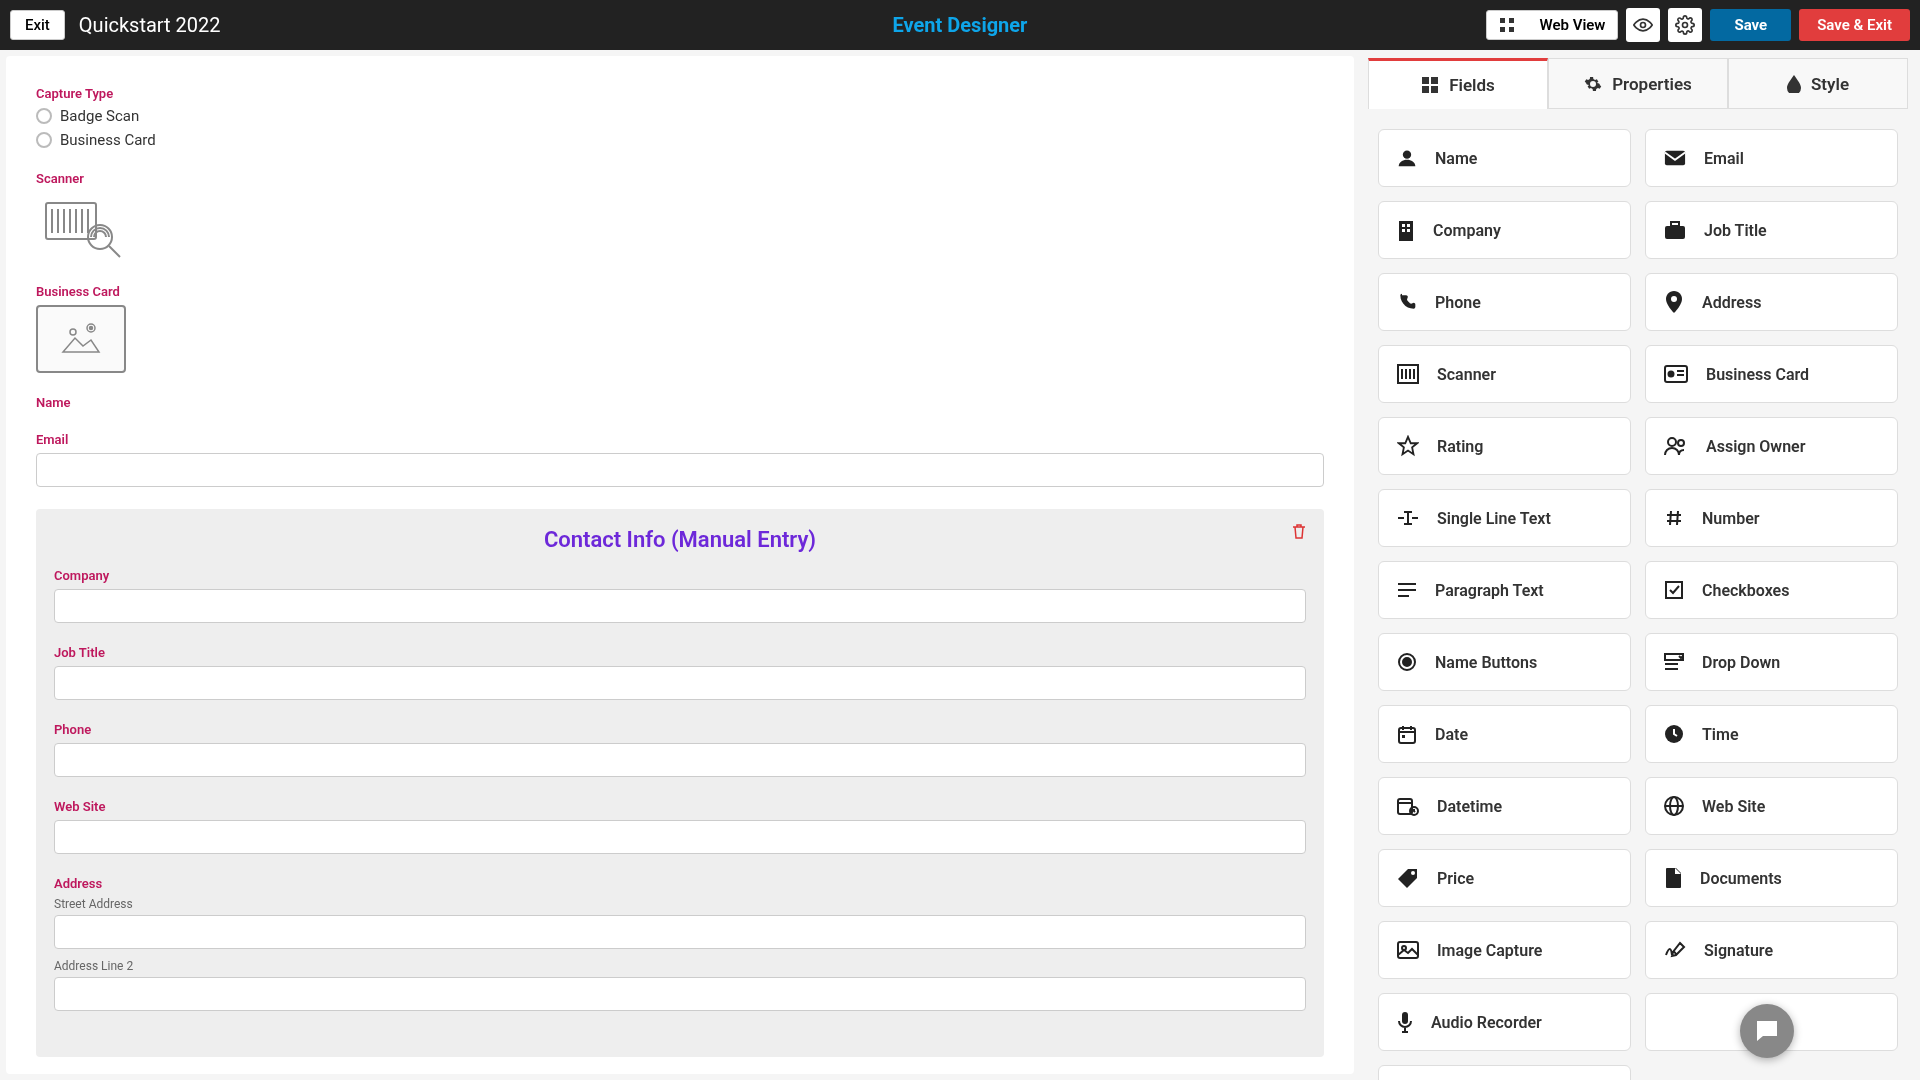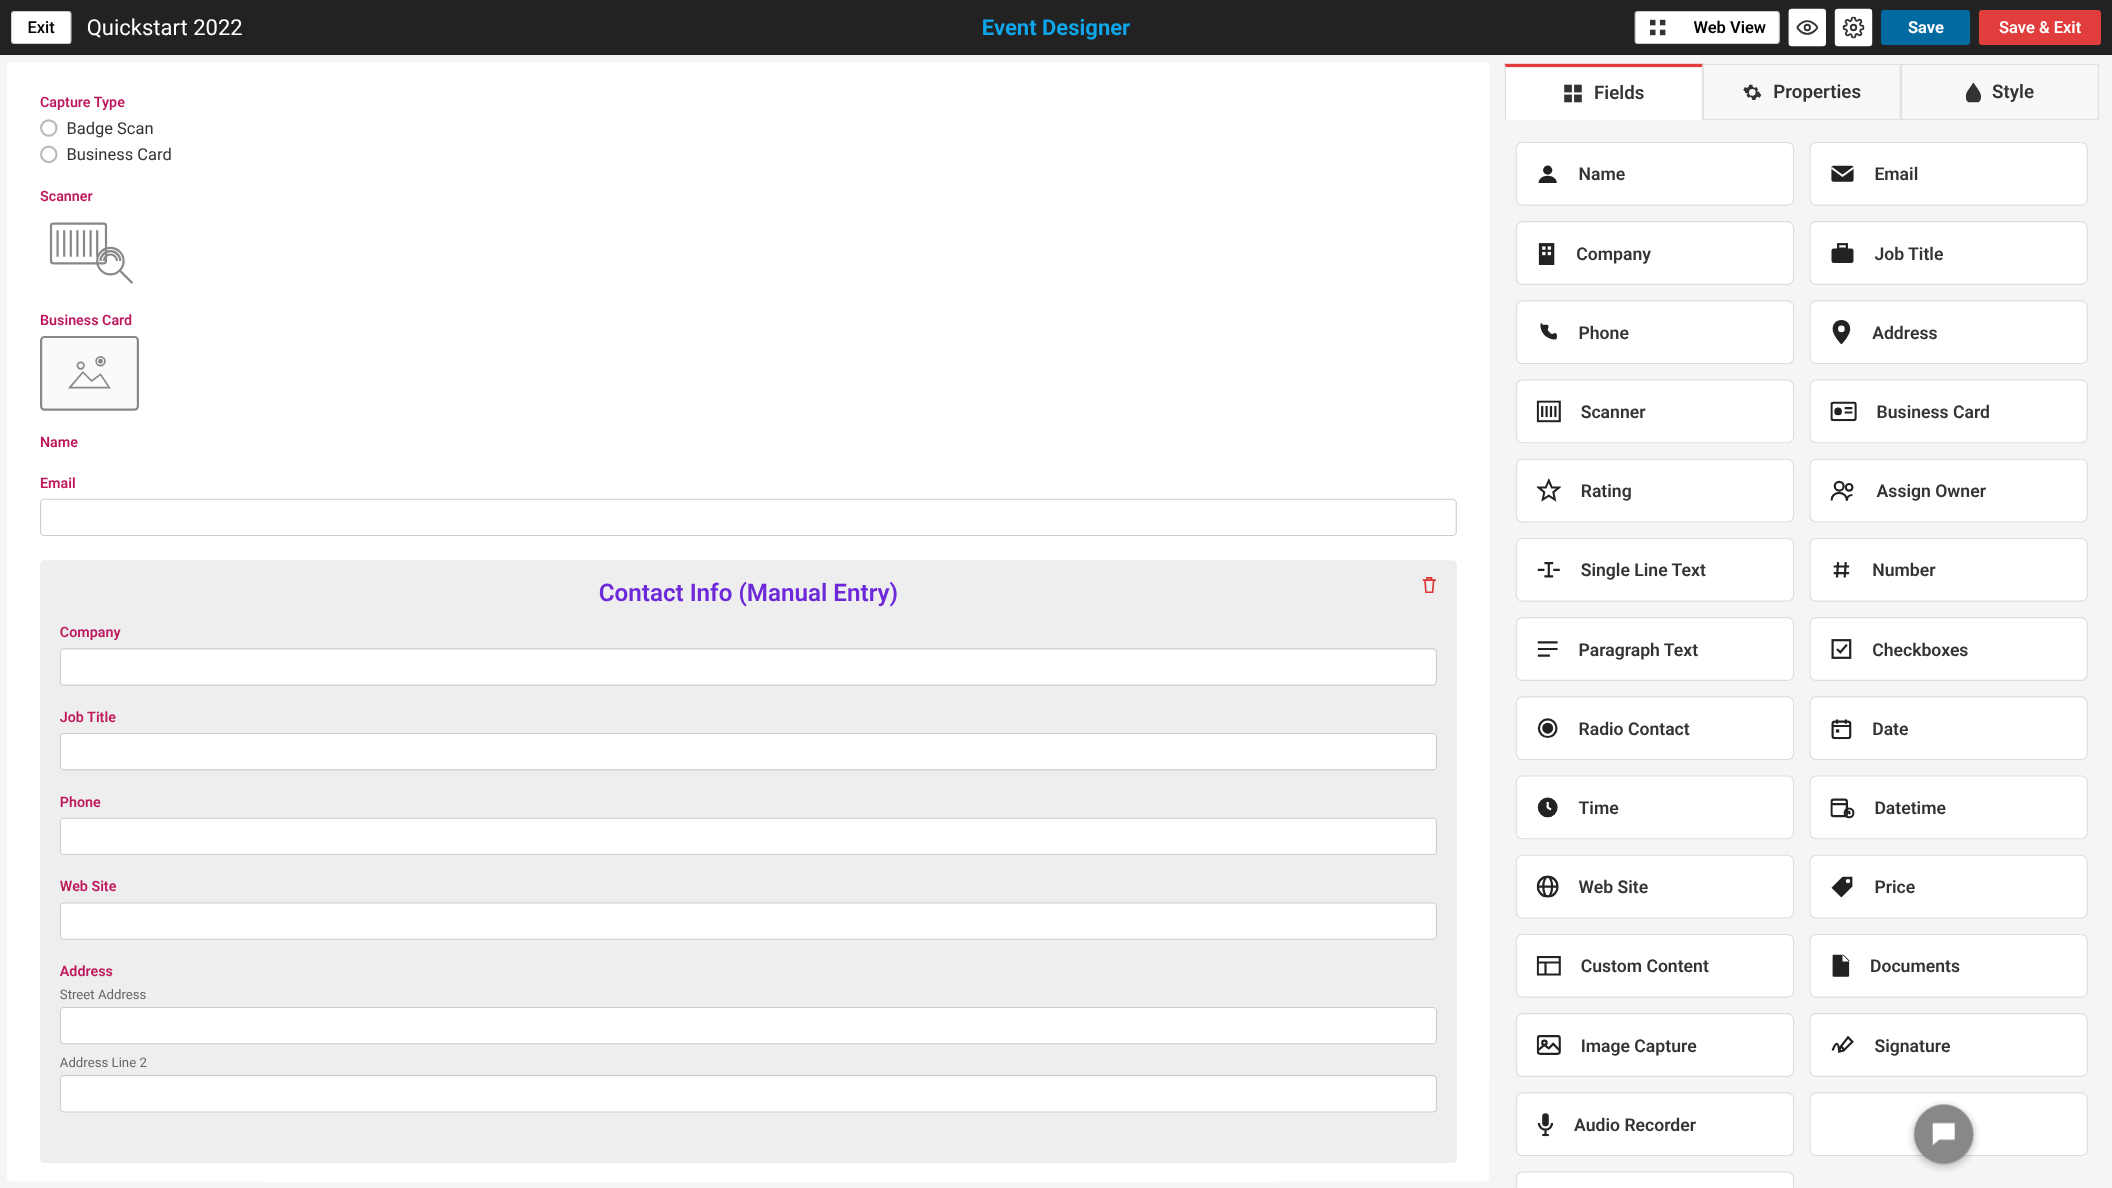--- a/index.html
+++ b/index.html
@@ -313,21 +313,30 @@
             <rect x="2" y="2" width="16" height="16"></rect>
             <path d="M6 10l3 3 6-7"></path>
           </svg>
           <span>Checkboxes</span>
         </div>
       <div class="field-card">
           <svg width="20" height="20" viewBox="0 0 20 20" fill="none" stroke="#222" stroke-width="2">
             <circle cx="10" cy="10" r="8"></circle>
             <circle cx="10" cy="10" r="4" fill="#222"></circle>
           </svg>
-          <span>Radio Contact</span>
+          <span>Name Buttons</span>
+        </div>
+      <div class="field-card">
+          <svg width="20" height="18" viewBox="0 0 20 18" fill="none" stroke="#222" stroke-width="2">
+            <rect x="1" y="1" width="18" height="6"></rect>
+            <line x1="1" y1="11" x2="14" y2="11"></line>
+            <line x1="1" y1="16" x2="14" y2="16"></line>
+            <path d="M15 3l2 2 2-2"></path>
+          </svg>
+          <span>Drop Down</span>
         </div>
       <div class="field-card">
           <svg width="20" height="20" viewBox="0 0 20 20" fill="#222">
             <rect x="2" y="4" width="16" height="15" rx="2" fill="none" stroke="#222" stroke-width="2"></rect>
             <line x1="2" y1="8" x2="18" y2="8" stroke="#222" stroke-width="2"></line>
             <line x1="6" y1="2" x2="6" y2="6" stroke="#222" stroke-width="2"></line>
             <line x1="14" y1="2" x2="14" y2="6" stroke="#222" stroke-width="2"></line>
             <rect x="5" y="11" width="3" height="3"></rect>
           </svg>
           <span>Date</span>
@@ -357,28 +366,20 @@
           <span>Web Site</span>
         </div>
       <div class="field-card">
           <svg width="22" height="20" viewBox="0 0 22 20" fill="#222">
             <path d="M11 1L1 11l9 9 10-10V1z"></path>
             <circle cx="16" cy="5" r="2" fill="#fff"></circle>
           </svg>
           <span>Price</span>
         </div>
       <div class="field-card">
-          <svg width="22" height="18" viewBox="0 0 22 18" fill="none" stroke="#222" stroke-width="2">
-            <rect x="1" y="1" width="20" height="16"></rect>
-            <line x1="1" y1="6" x2="21" y2="6"></line>
-            <line x1="8" y1="6" x2="8" y2="17"></line>
-          </svg>
-          <span>Custom Content</span>
-        </div>
-      <div class="field-card">
           <svg width="18" height="22" viewBox="0 0 18 22" fill="#222">
             <path d="M3 1h9l5 5v14a1 1 0 0 1-1 1H3a1 1 0 0 1-1-1V2a1 1 0 0 1 1-1z"></path>
             <path d="M11 1v6h6" fill="#fff"></path>
           </svg>
           <span>Documents</span>
         </div>
       <div class="field-card">
           <svg width="22" height="18" viewBox="0 0 22 18" fill="none" stroke="#222" stroke-width="2">
             <rect x="1" y="1" width="20" height="16" rx="2"></rect>
             <circle cx="7" cy="7" r="2"></circle>

